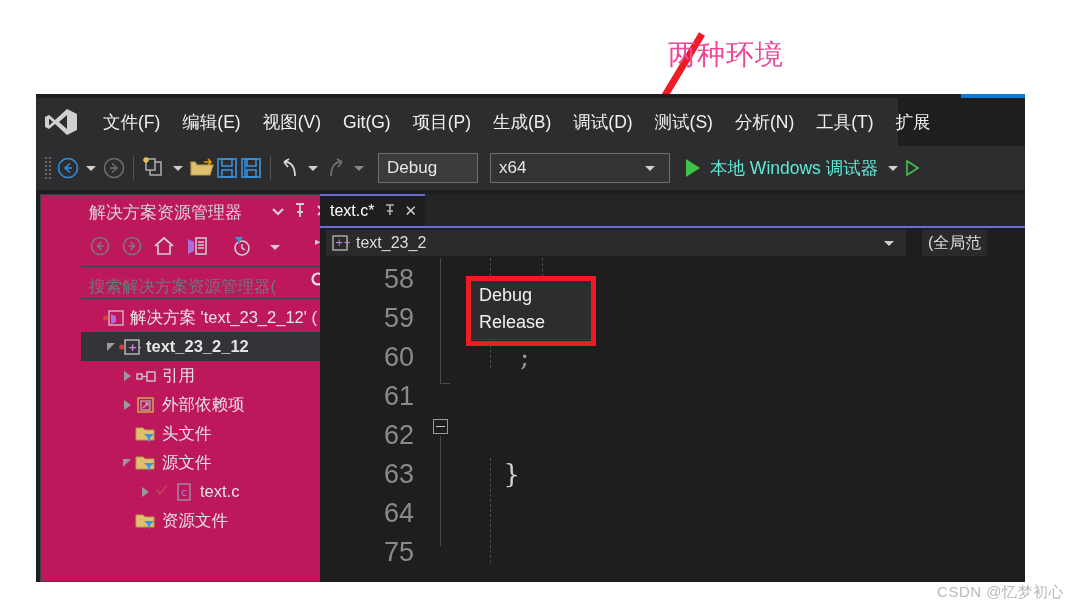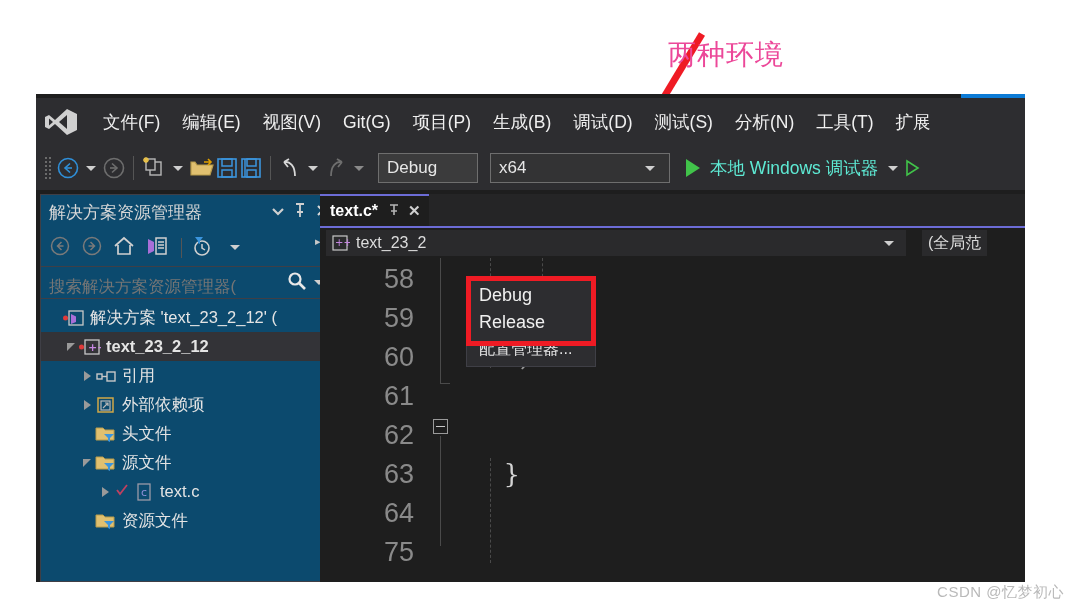--- a/index.html
+++ b/index.html
@@ -24,21 +24,21 @@
     position: absolute; left: 36px; top: 94px;
     width: 989px; height: 488px;
     background: #1e1e1e; overflow: hidden;
   }
   #top-blue-bar {
     position: absolute; left: 925px; top: 0px; width: 75px; height: 4px; background: #0c7bd6;
   }
 
   
   #menubar {
-    position: absolute; left: 0; top: 4px; width: 989px; height: 48px;
+    position: absolute; left: 0; top: 4px; width: 862px; height: 48px;
     background: #2d2d30; display: flex; align-items: center; padding-left: 8px;
   }
   #vs-logo { width: 34px; height: 30px; margin-right: 14px; flex: 0 0 auto; }
   .menu-item {
     color: #f0f0f0; font-size: 17.5px; padding: 4px 11px;
     white-space: nowrap; flex: 0 0 auto; cursor: default;
   }
 
   
   #toolbar {
@@ -71,21 +71,21 @@
   #debug-run {
     display: flex; align-items: center; margin-left: 16px; flex: 0 0 auto;
   }
   .play-solid { width: 0; height: 0; border-left: 14px solid #41c34a; border-top: 9px solid transparent; border-bottom: 9px solid transparent; }
   .play-hollow { width: 16px; height: 18px; }
   #run-label { color: #5eead4; font-size: 17.5px; margin: 0 4px 0 10px; white-space: nowrap; }
 
   
   #solution-explorer {
     position: absolute; left: 4px; top: 100px; width: 297px; height: 388px;
-    background: #0c4a6e; border: 1px solid #3f3f46;
+    background: #be185d; border: 1px solid #3f3f46; padding-left: 40px;
   }
   #se-header { height: 34px; display: flex; align-items: center; padding: 0 6px 0 8px; }
   #se-title { color: #d7d7d7; font-size: 17px; white-space: nowrap; flex: 1 1 auto; }
   .se-hdr-btn { margin-left: 8px; flex: 0 0 auto; }
   #se-toolbar {
     height: 38px; display: flex; align-items: center; padding: 0 8px;
     border-bottom: 1px solid #3f3f46; position: relative;
   }
   .se-tb-icon { margin-right: 10px; flex: 0 0 auto; }
   .se-sep { width: 1px; height: 20px; background: #555; margin: 0 8px 0 2px; }
@@ -115,21 +115,21 @@
 
   
   #editor-area {
     position: absolute; left: 284px; top: 100px; right: -8px; height: 388px;
     background: #1e1e1e;
   }
   #tabstrip { height: 32px; display: flex; align-items: flex-end; background: #252526; position: relative; }
   #tab-active {
     height: 32px; background: #1e1e1e; border-top: 2px solid #6c6cd6;
     display: flex; align-items: center; padding: 0 8px 0 10px; color: #ffffff;
-    font-size: 16px; font-weight: bold; white-space: nowrap;
+    font-size: 16px; font-weight: normal; white-space: nowrap;
   }
   .tab-pin { margin-left: 10px; opacity: .85; }
   .tab-x { margin-left: 8px; color: #d0d0d0; font-size: 15px; }
   #nav-bar {
     height: 32px; border-top: 2px solid #6c6cd6; background: #1e1e1e;
     display: flex; align-items: center; padding: 0 0 0 6px;
   }
   #nav-project {
     width: 580px; height: 26px; display: flex; align-items: center;
     background: #2a2a2c; padding: 0 6px; color: #dcdcdc; font-size: 16px;
@@ -554,20 +554,19 @@
 
         <div class="vline dashed" style="left:170px; top:0px; height:110px;"></div>
         <div class="vline dashed" style="left:222px; top:0px; height:40px;"></div>
         <div class="vline dashed" style="left:170px; top:200px; height:105px;"></div>
       </div>
     </div>
 
     <div id="config-menu">
       <div class="menu-row">Debug</div>
       <div class="menu-row">Release</div>
-      <div class="menu-row small">配置管理器...</div>
     </div>
     <div id="menu-highlight"></div>
 
   </div>
 
   <div id="watermark">CSDN @忆梦初心</div>
 </div>
 
 </body></html>

